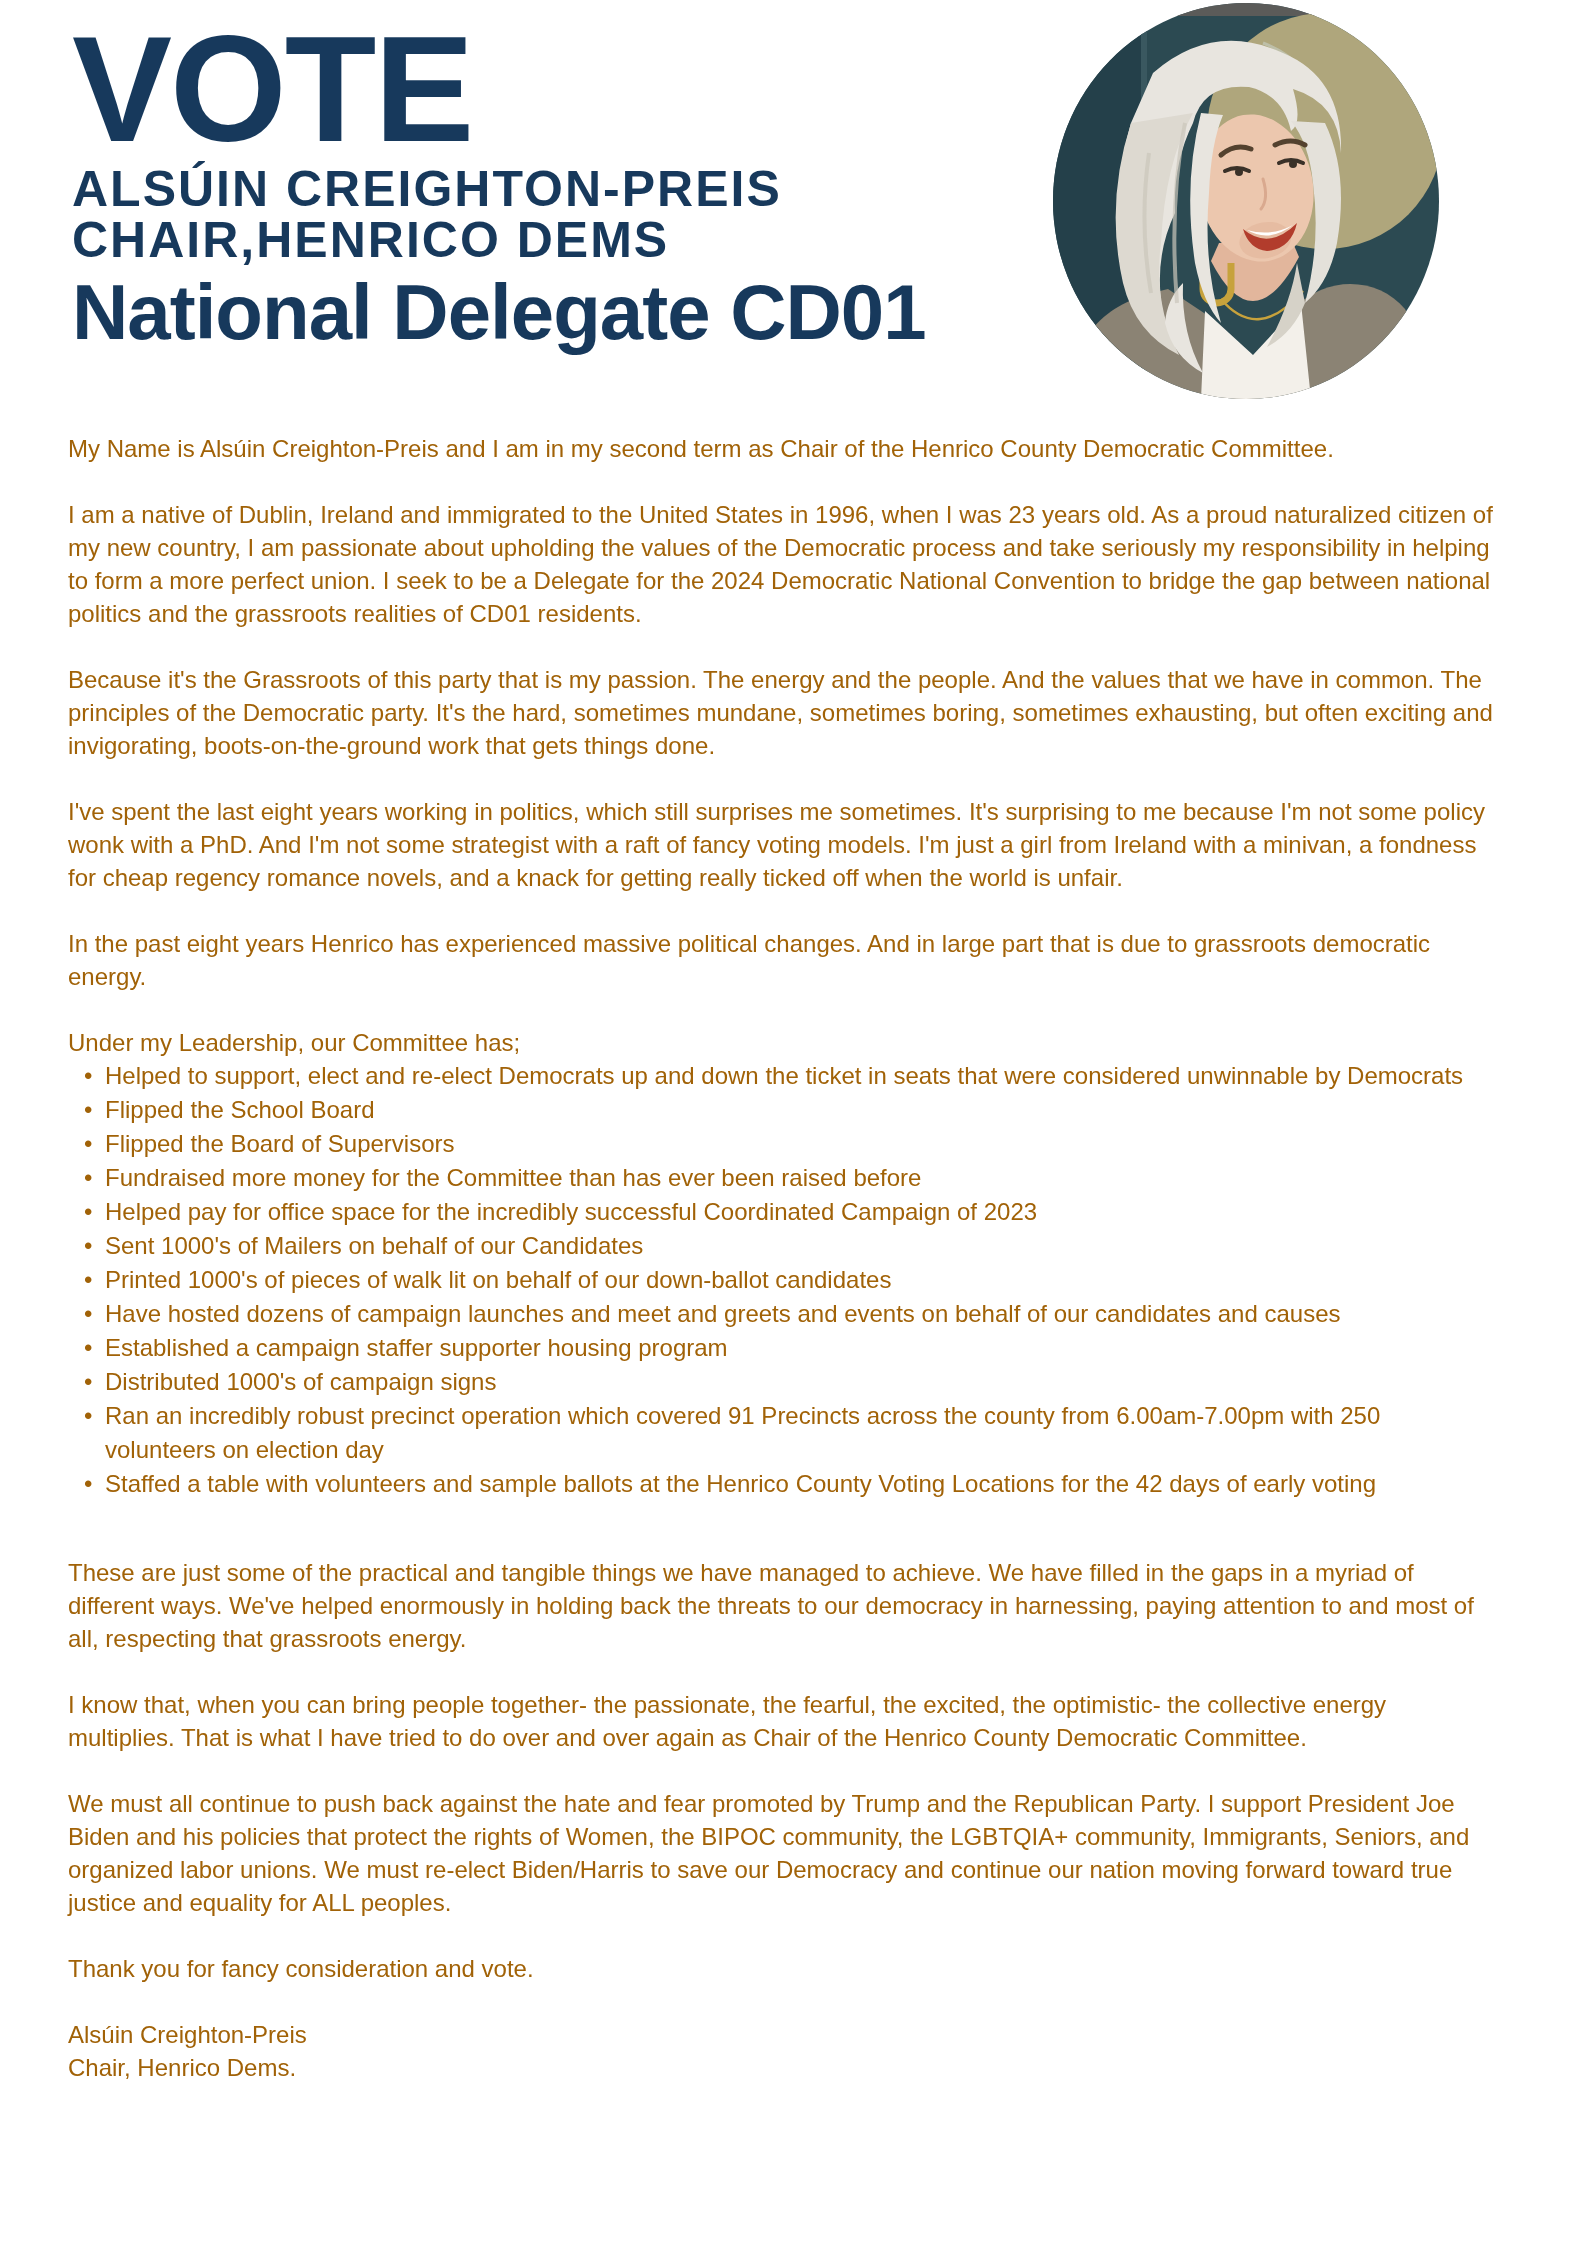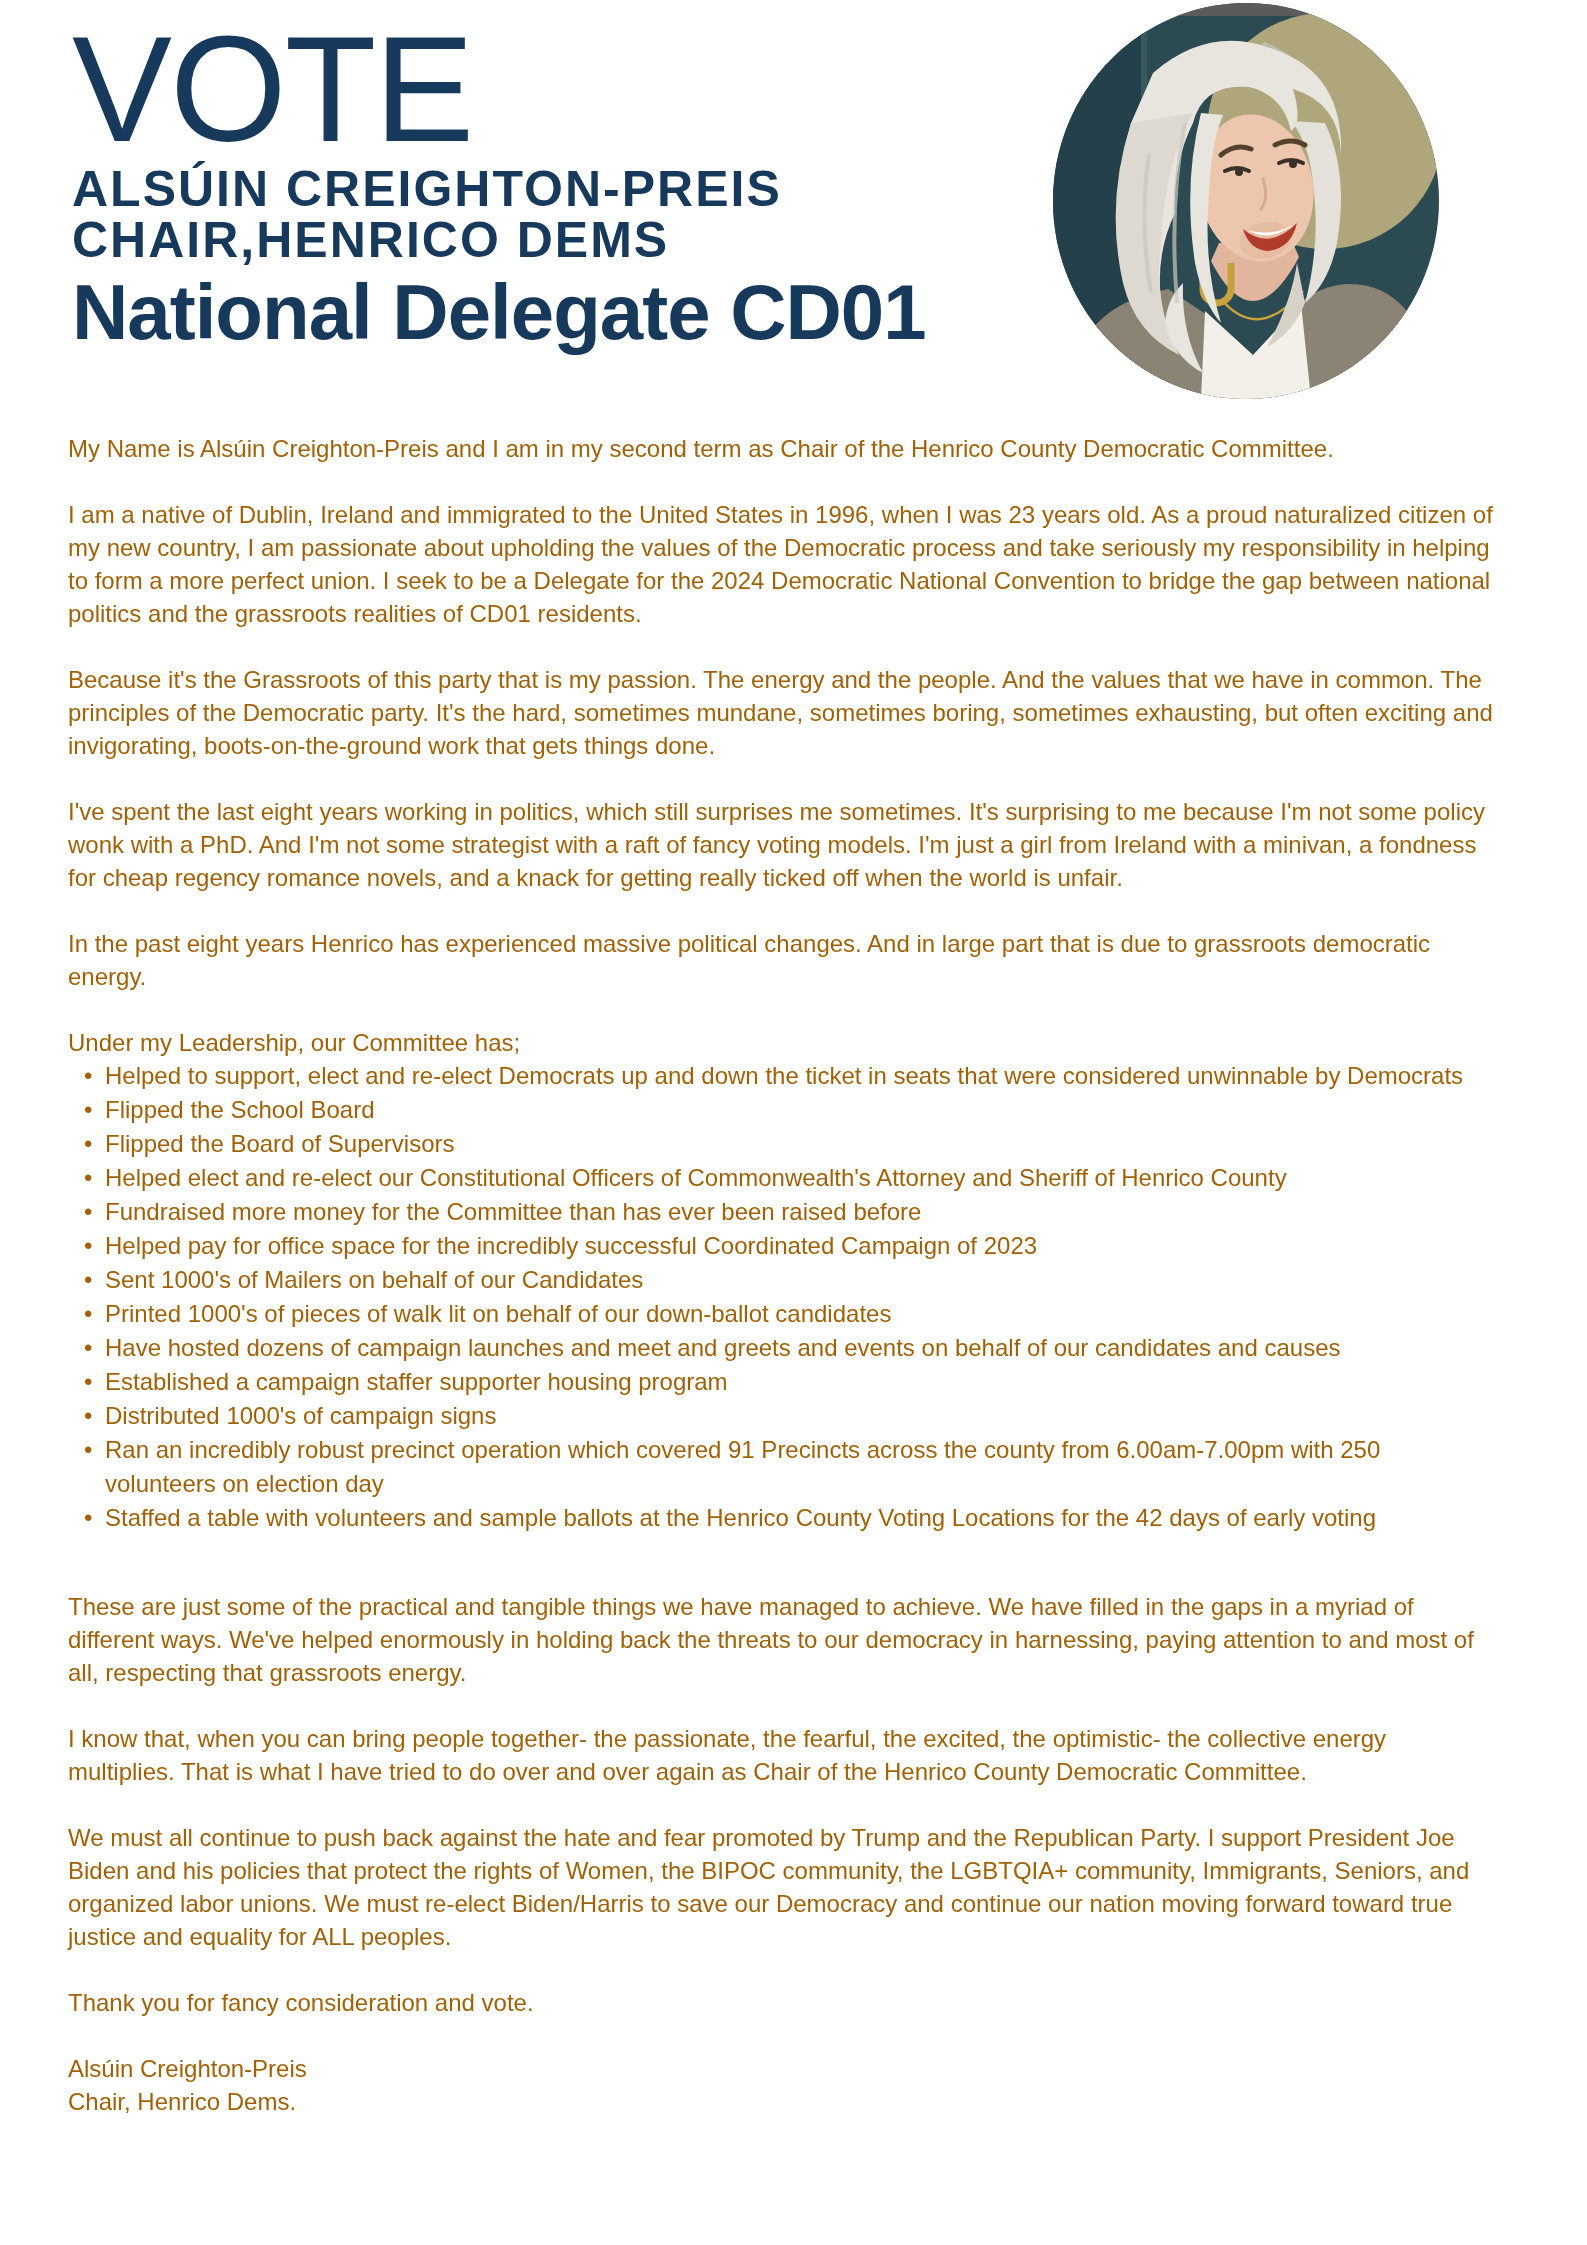--- a/index.html
+++ b/index.html
@@ -10,21 +10,21 @@
     background: #ffffff;
     overflow: hidden;
     font-family: "Liberation Sans", sans-serif;
   }
 
   
   .header { position: absolute; top: 0; left: 0; right: 0; height: 430px; }
   .headings { position: absolute; left: 72px; top: 0; color: #17395C; }
   .vote {
     font-size: 150px;
-    font-weight: 400;
+    font-weight: 700;
     line-height: 1;
     letter-spacing: -2px;
     margin-top: 14px;
     white-space: nowrap;
   }
   .name-line, .role-line {
     font-size: 50px;
     font-weight: 800;
     line-height: 51px;
     letter-spacing: 2px;
@@ -153,21 +153,20 @@
     <p>I am a native of Dublin, Ireland and immigrated to the United States in 1996, when I was 23 years old. As a proud naturalized citizen of my new country, I am passionate about upholding the values of the Democratic process and take seriously my responsibility in helping to form a more perfect union. I seek to be a Delegate for the 2024 Democratic National Convention to bridge the gap between national politics and the grassroots realities of CD01 residents.</p>
     <p>Because it's the Grassroots of this party that is my passion. The energy and the people. And the values that we have in common. The principles of the Democratic party. It's the hard, sometimes mundane, sometimes boring, sometimes exhausting, but often exciting and invigorating, boots-on-the-ground work that gets things done.</p>
     <p>I've spent the last eight years working in politics, which still surprises me sometimes. It's surprising to me because I'm not some policy wonk with a PhD. And I'm not some strategist with a raft of fancy voting models. I'm just a girl from Ireland with a minivan, a fondness for cheap regency romance novels, and a knack for getting really ticked off when the world is unfair.</p>
     <p>In the past eight years Henrico has experienced massive political changes. And in large part that is due to grassroots democratic energy.</p>
 
     <p class="list-intro">Under my Leadership, our Committee has;</p>
     <ul class="accomplishments">
       <li>Helped to support, elect and re-elect Democrats up and down the ticket in seats that were considered unwinnable by Democrats</li>
       <li>Flipped the School Board</li>
       <li>Flipped the Board of Supervisors</li>
-      <li>Helped elect and re-elect our Constitutional Officers of Commonwealth's Attorney and Sheriff of Henrico County</li>
       <li>Fundraised more money for the Committee than has ever been raised before</li>
       <li>Helped pay for office space for the incredibly successful Coordinated Campaign of 2023</li>
       <li>Sent 1000's of Mailers on behalf of our Candidates</li>
       <li>Printed 1000's of pieces of walk lit on behalf of our down-ballot candidates</li>
       <li>Have hosted dozens of campaign launches and meet and greets and events on behalf of our candidates and causes</li>
       <li>Established a campaign staffer supporter housing program</li>
       <li>Distributed 1000's of campaign signs</li>
       <li>Ran an incredibly robust precinct operation which covered 91 Precincts across the county from 6.00am-7.00pm with 250 volunteers on election  day</li>
       <li>Staffed a table with volunteers and sample ballots at the Henrico County Voting Locations for the 42 days of early voting</li>
     </ul>

